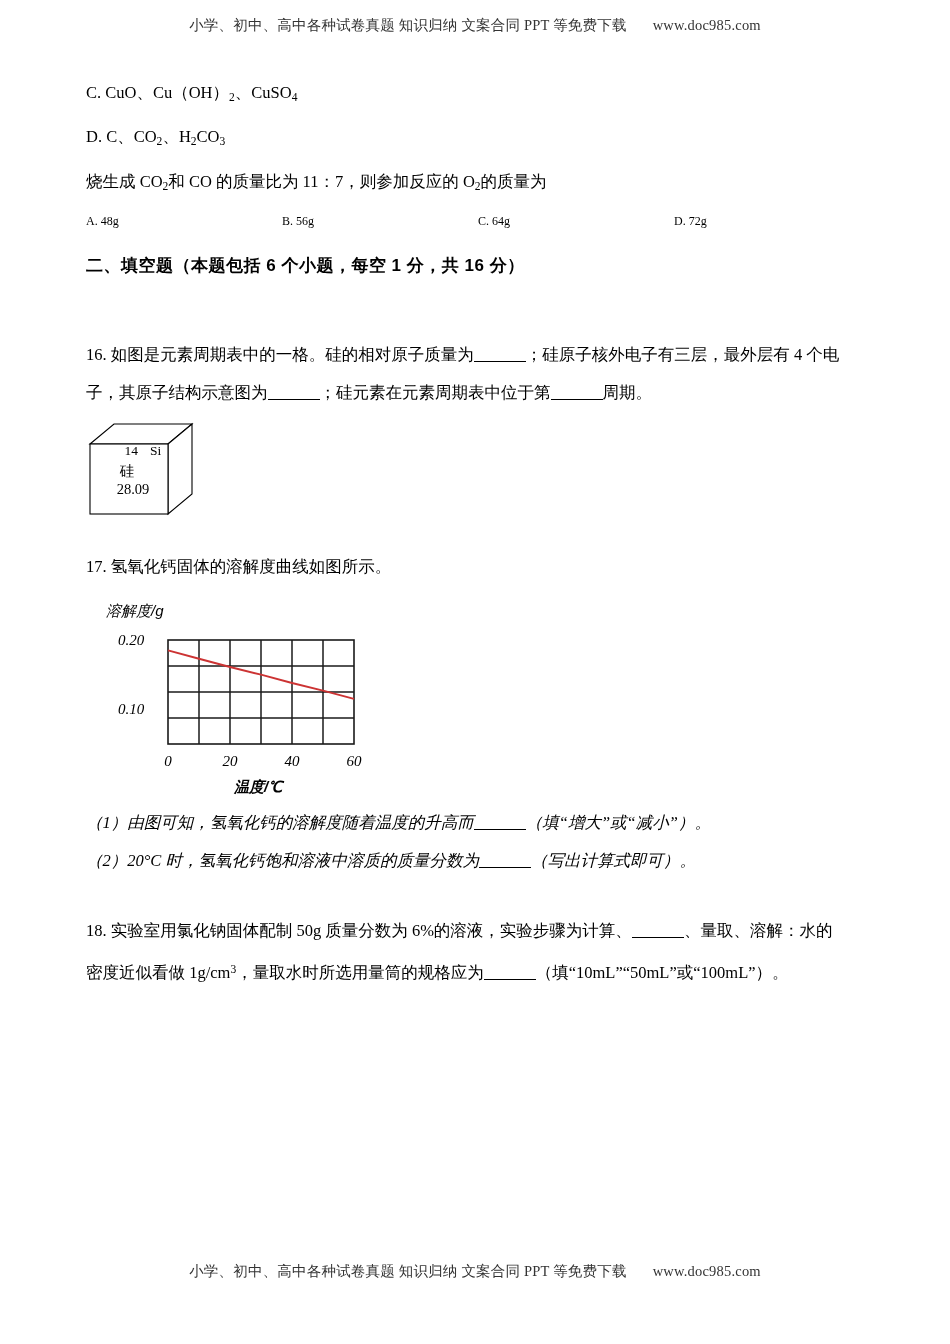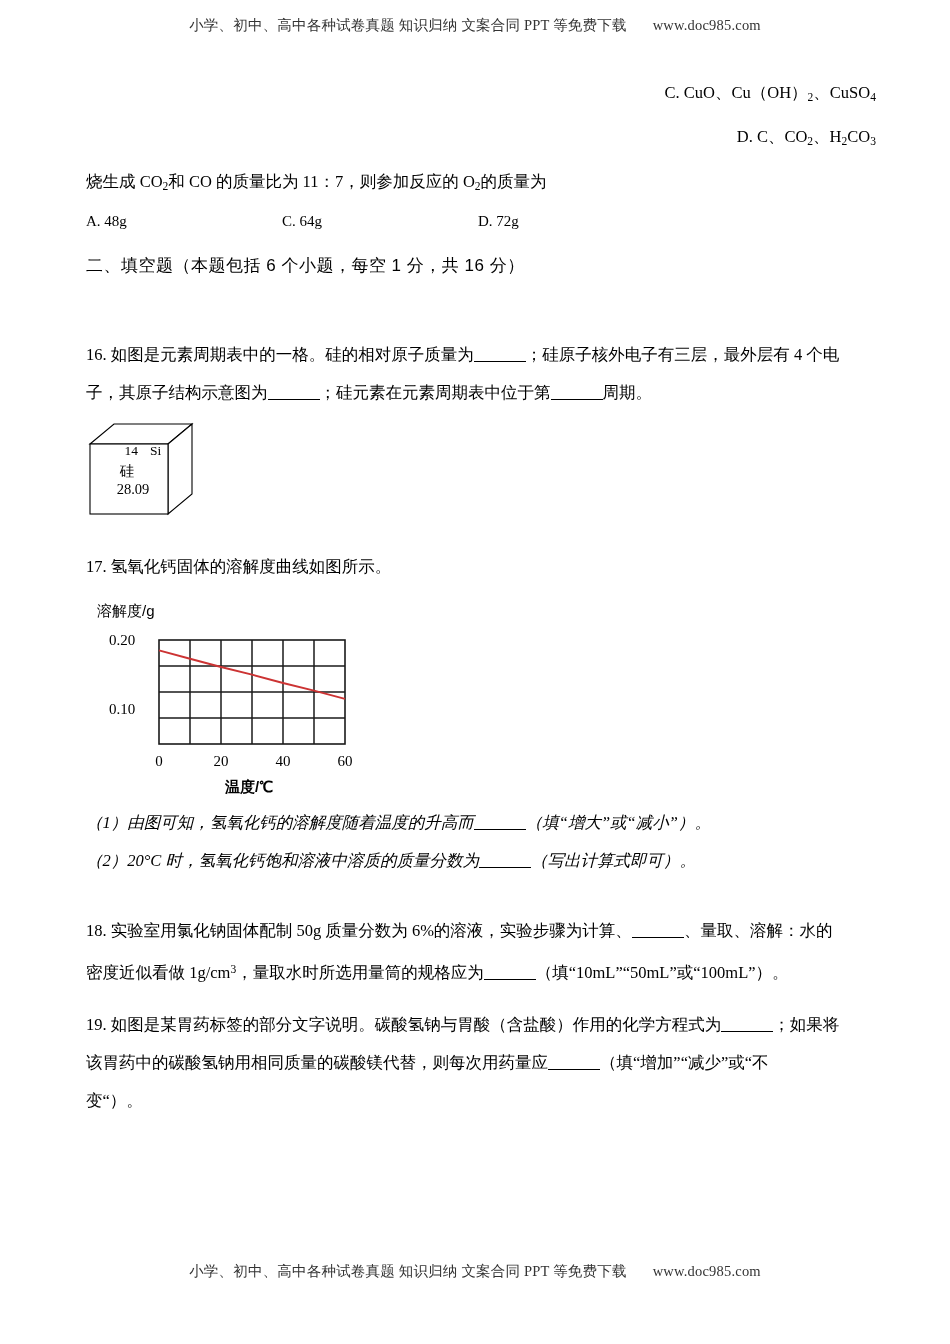--- a/index.html
+++ b/index.html
@@ -32,69 +32,69 @@
     width:790px;
   }
 
   p.line {
     margin:0;
     font-size:16.5px;
     line-height:36px;
     text-align:left;
     white-space:nowrap;
   }
-  p.opt { margin:0 0 6px 0; font-size:16.5px; line-height:34px;text-align:right; }
+  p.opt { margin:0 0 6px 0; font-size:16.5px; line-height:34px; }
   .gap-sm { height:8px; }
   .gap-md { height:18px; }
 
   .q-block { margin-top:14px; }
   .q-block p.line { line-height:38px; }
 
   .seclabel {
     font-family:"Liberation Sans", sans-serif;
-    font-weight:normal;
+    font-weight:bold;
     font-size:17px;
     line-height:40px;
     margin:0;
     letter-spacing:0.5px;
   }
 
   sub { font-size:70%; vertical-align:-0.25em; }
   sup { font-size:70%; vertical-align:0.45em; }
 
   .blank {
     display:inline-block;
     border-bottom:1px solid #000;
     height:16px;
     vertical-align:-2px;
   }
   .b-md { width:52px; }
 
-  .opts-row { display:flex; font-size:15px; line-height:34px; }
+  .opts-row { display:flex; font-size:12px; line-height:34px; }
   .opts-row .o { width:196px; }
 
   
   .cube-wrap { position:relative; height:104px; margin-top:10px; margin-left:2px; }
   .cube { position:absolute; left:0; top:0; width:130px; height:100px; }
   .cube svg { display:block; }
   .cube-face-text {
     position:absolute;
     left:2px; top:22px;
     width:74px;
     text-align:center;
     font-family:"Liberation Serif", serif;
     line-height:1.05;
   }
   .cf-row1 { font-size:13.5px; letter-spacing:0px; white-space:nowrap;padding-left:32px; }
   .cf-row1 .num { margin-right:12px; }
   .cf-row2 { font-size:14.5px; margin-top:6px; }
   .cf-row3 { font-size:14.5px; margin-top:3px;padding-left:12px; }
 
   
-  .chart-wrap { position:relative; width:330px; height:200px; margin-top:12px; margin-left:7px; }
+  .chart-wrap { position:relative; width:330px; height:200px; margin-top:12px; margin-left:16px;font-style:italic; }
   .chart-wrap svg { display:block; }
 
   .sub-q { margin-top:6px;font-style:italic; }
   .sub-q p.line { line-height:38px; }
 </style>
 </head>
 <body>
 
 <div class="page">
 
@@ -106,20 +106,21 @@
 
     <p class="opt"><span>C. CuO、Cu（OH）</span><sub>2</sub><span>、CuSO</span><sub>4</sub></p>
 
     <p class="opt"><span>D. C、CO</span><sub>2</sub><span>、H</span><sub>2</sub><span>CO</span><sub>3</sub></p>
 
     <div>
       <p class="line"><span>烧生成 CO</span><sub>2</sub><span>和 CO 的质量比为 11：7，则参加反应的 O</span><sub>2</sub><span>的质量为</span></p>
 
       <div class="opts-row">
         <span class="o">A. 48g</span>
+        <span class="o">B. 56g</span>
         <span class="o">C. 64g</span>
         <span class="o">D. 72g</span>
       </div>
     </div>
 
     <div class="gap-sm"></div>
 
     <p class="seclabel">二、填空题（本题包括 6 个小题，每空 1 分，共 16 分）</p>
 
     <div class="gap-md"></div>
@@ -194,25 +195,20 @@
       </div>
     </div>
 
     <div class="gap-md"></div>
 
     <div class="q-block">
       <p class="line"><span>18.  实验室用氯化钠固体配制 50g 质量分数为 6%的溶液，实验步骤为计算、</span><span class="blank b-md"></span><span>、量取、溶解：水的</span></p>
       <p class="line"><span>密度近似看做 1g/cm</span><sup>3</sup><span>，量取水时所选用量筒的规格应为</span><span class="blank b-md"></span><span>（填“10mL”“50mL”或“100mL”）。</span></p>
     </div>
 
-    <div class="q-block">
-      <p class="line"><span>19. 如图是某胃药标签的部分文字说明。碳酸氢钠与胃酸（含盐酸）作用的化学方程式为</span><span class="blank b-md"></span><span>；如果将</span></p>
-      <p class="line"><span>该胃药中的碳酸氢钠用相同质量的碳酸镁代替，则每次用药量应</span><span class="blank b-md"></span><span>（填“增加”“减少”或“不</span></p>
-      <p class="line">变“）。</p>
-    </div>
 
   </div>
 
   <div class="runfoot">
     <span>小学、初中、高中各种试卷真题 知识归纳 文案合同 PPT 等免费下载</span><span class="url">www.doc985.com</span>
   </div>
 
 </div>
 
 </body></html>

